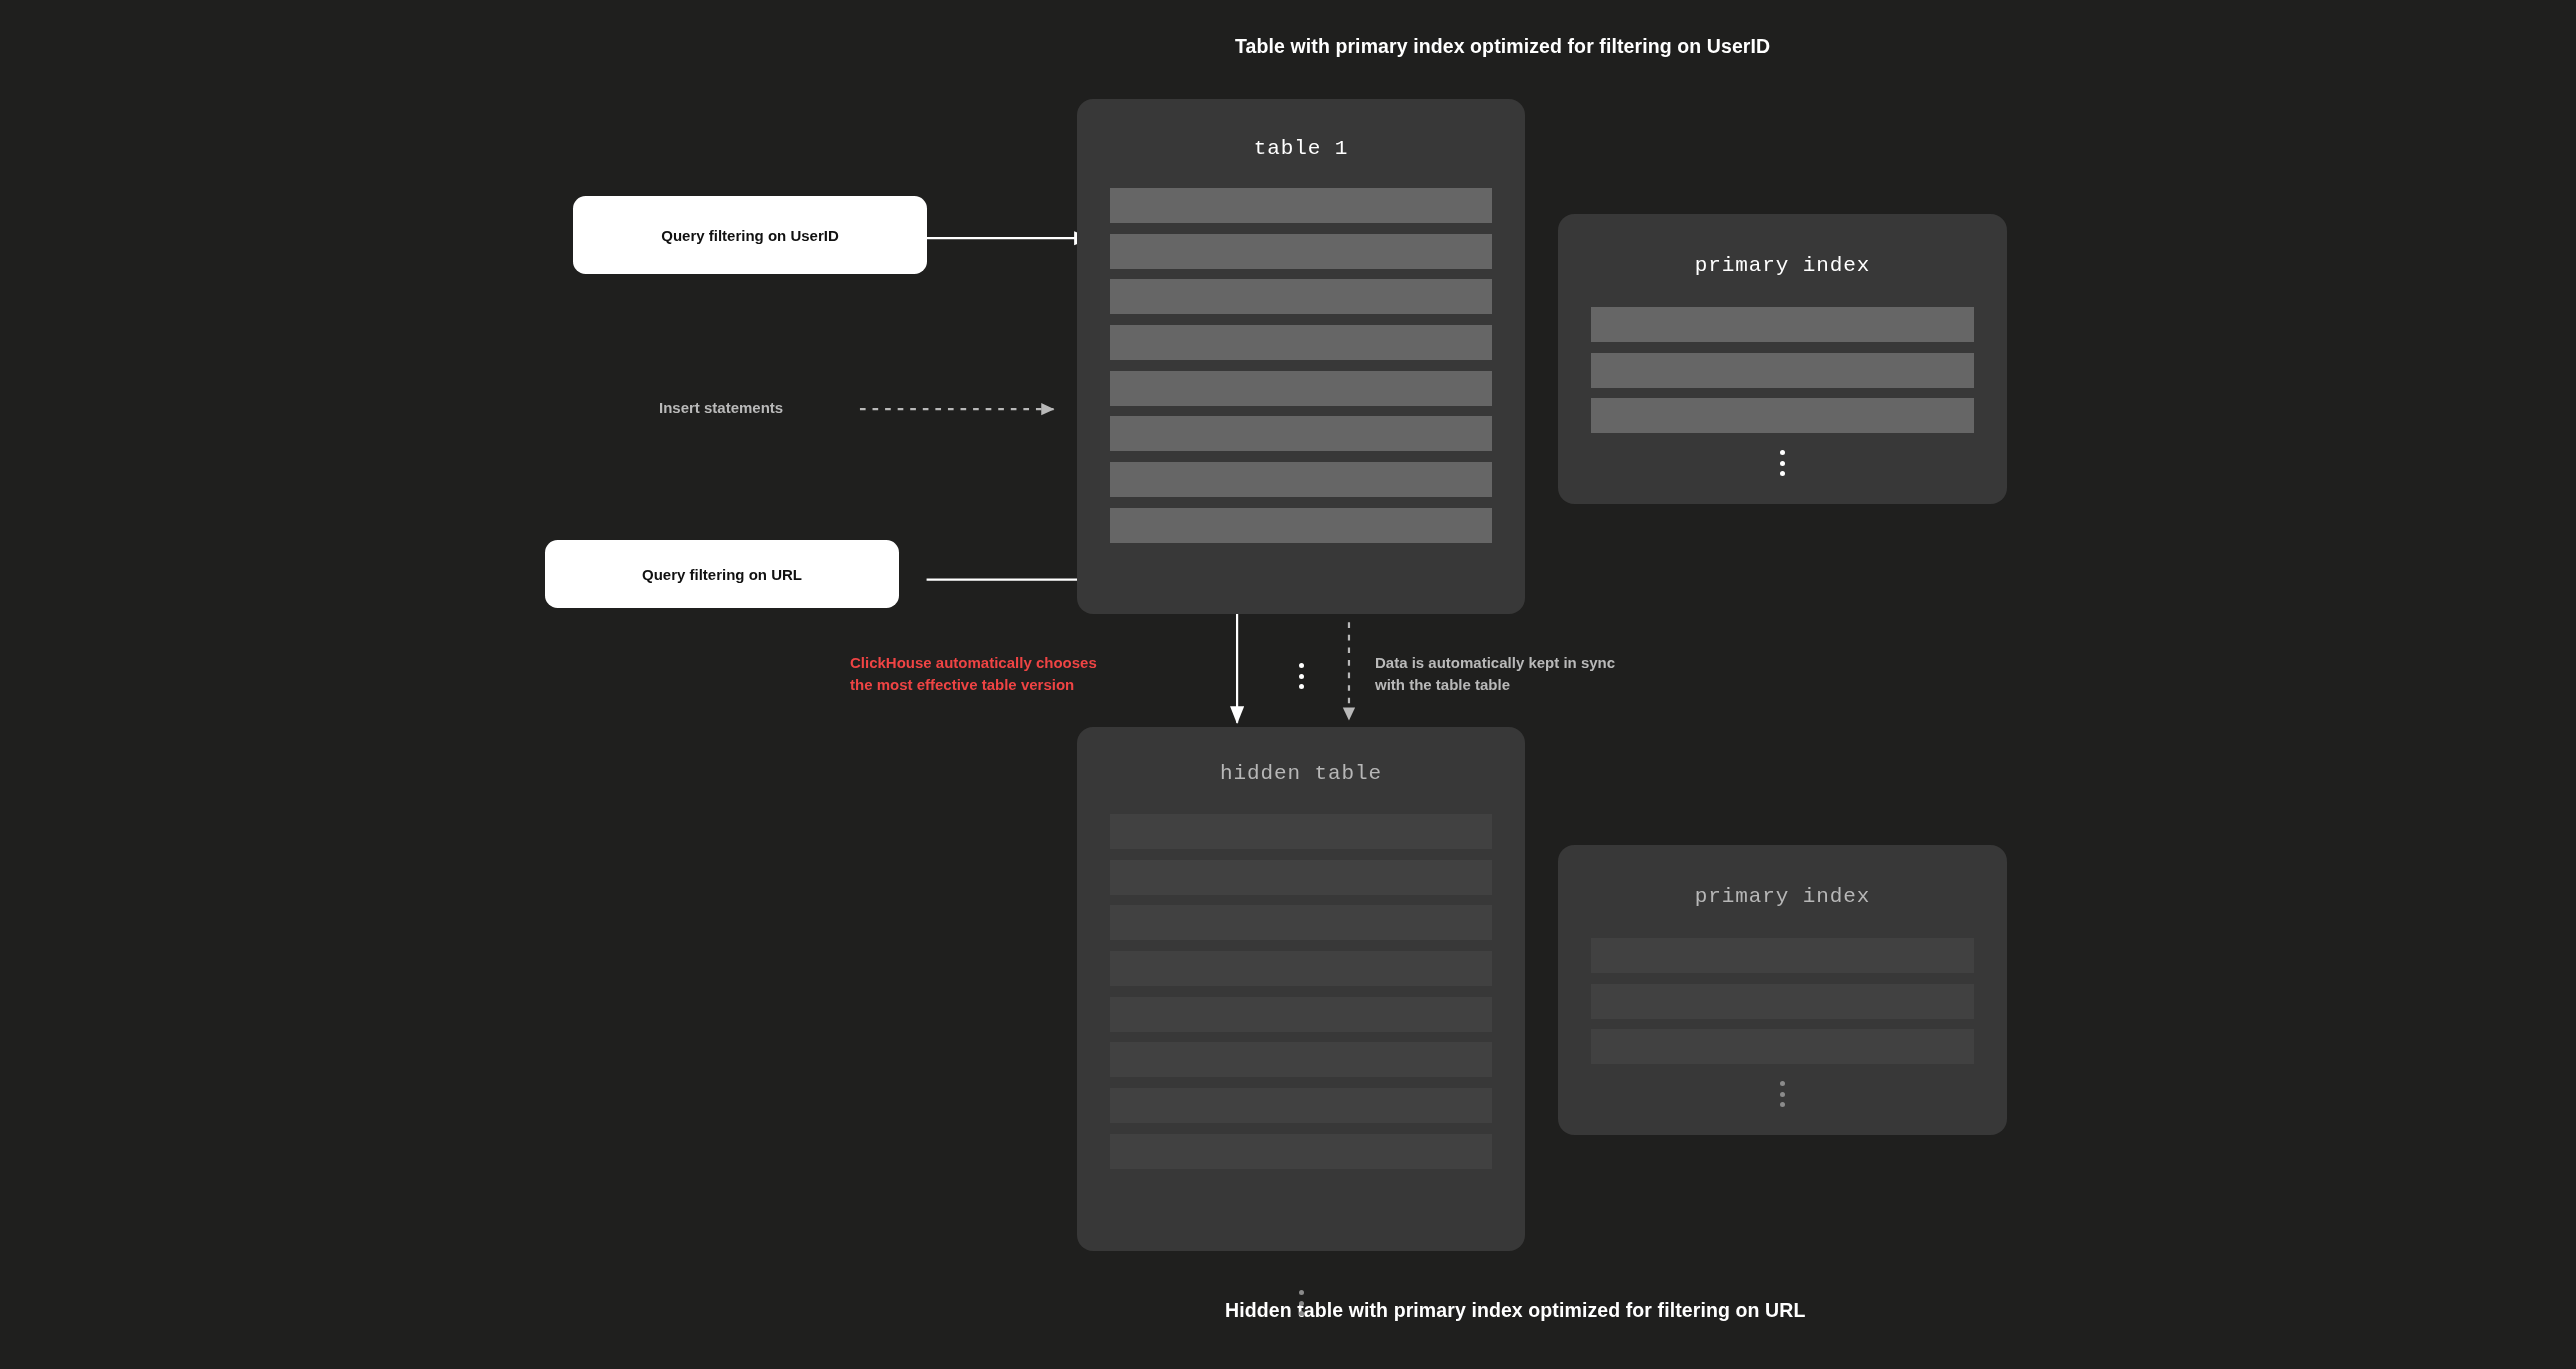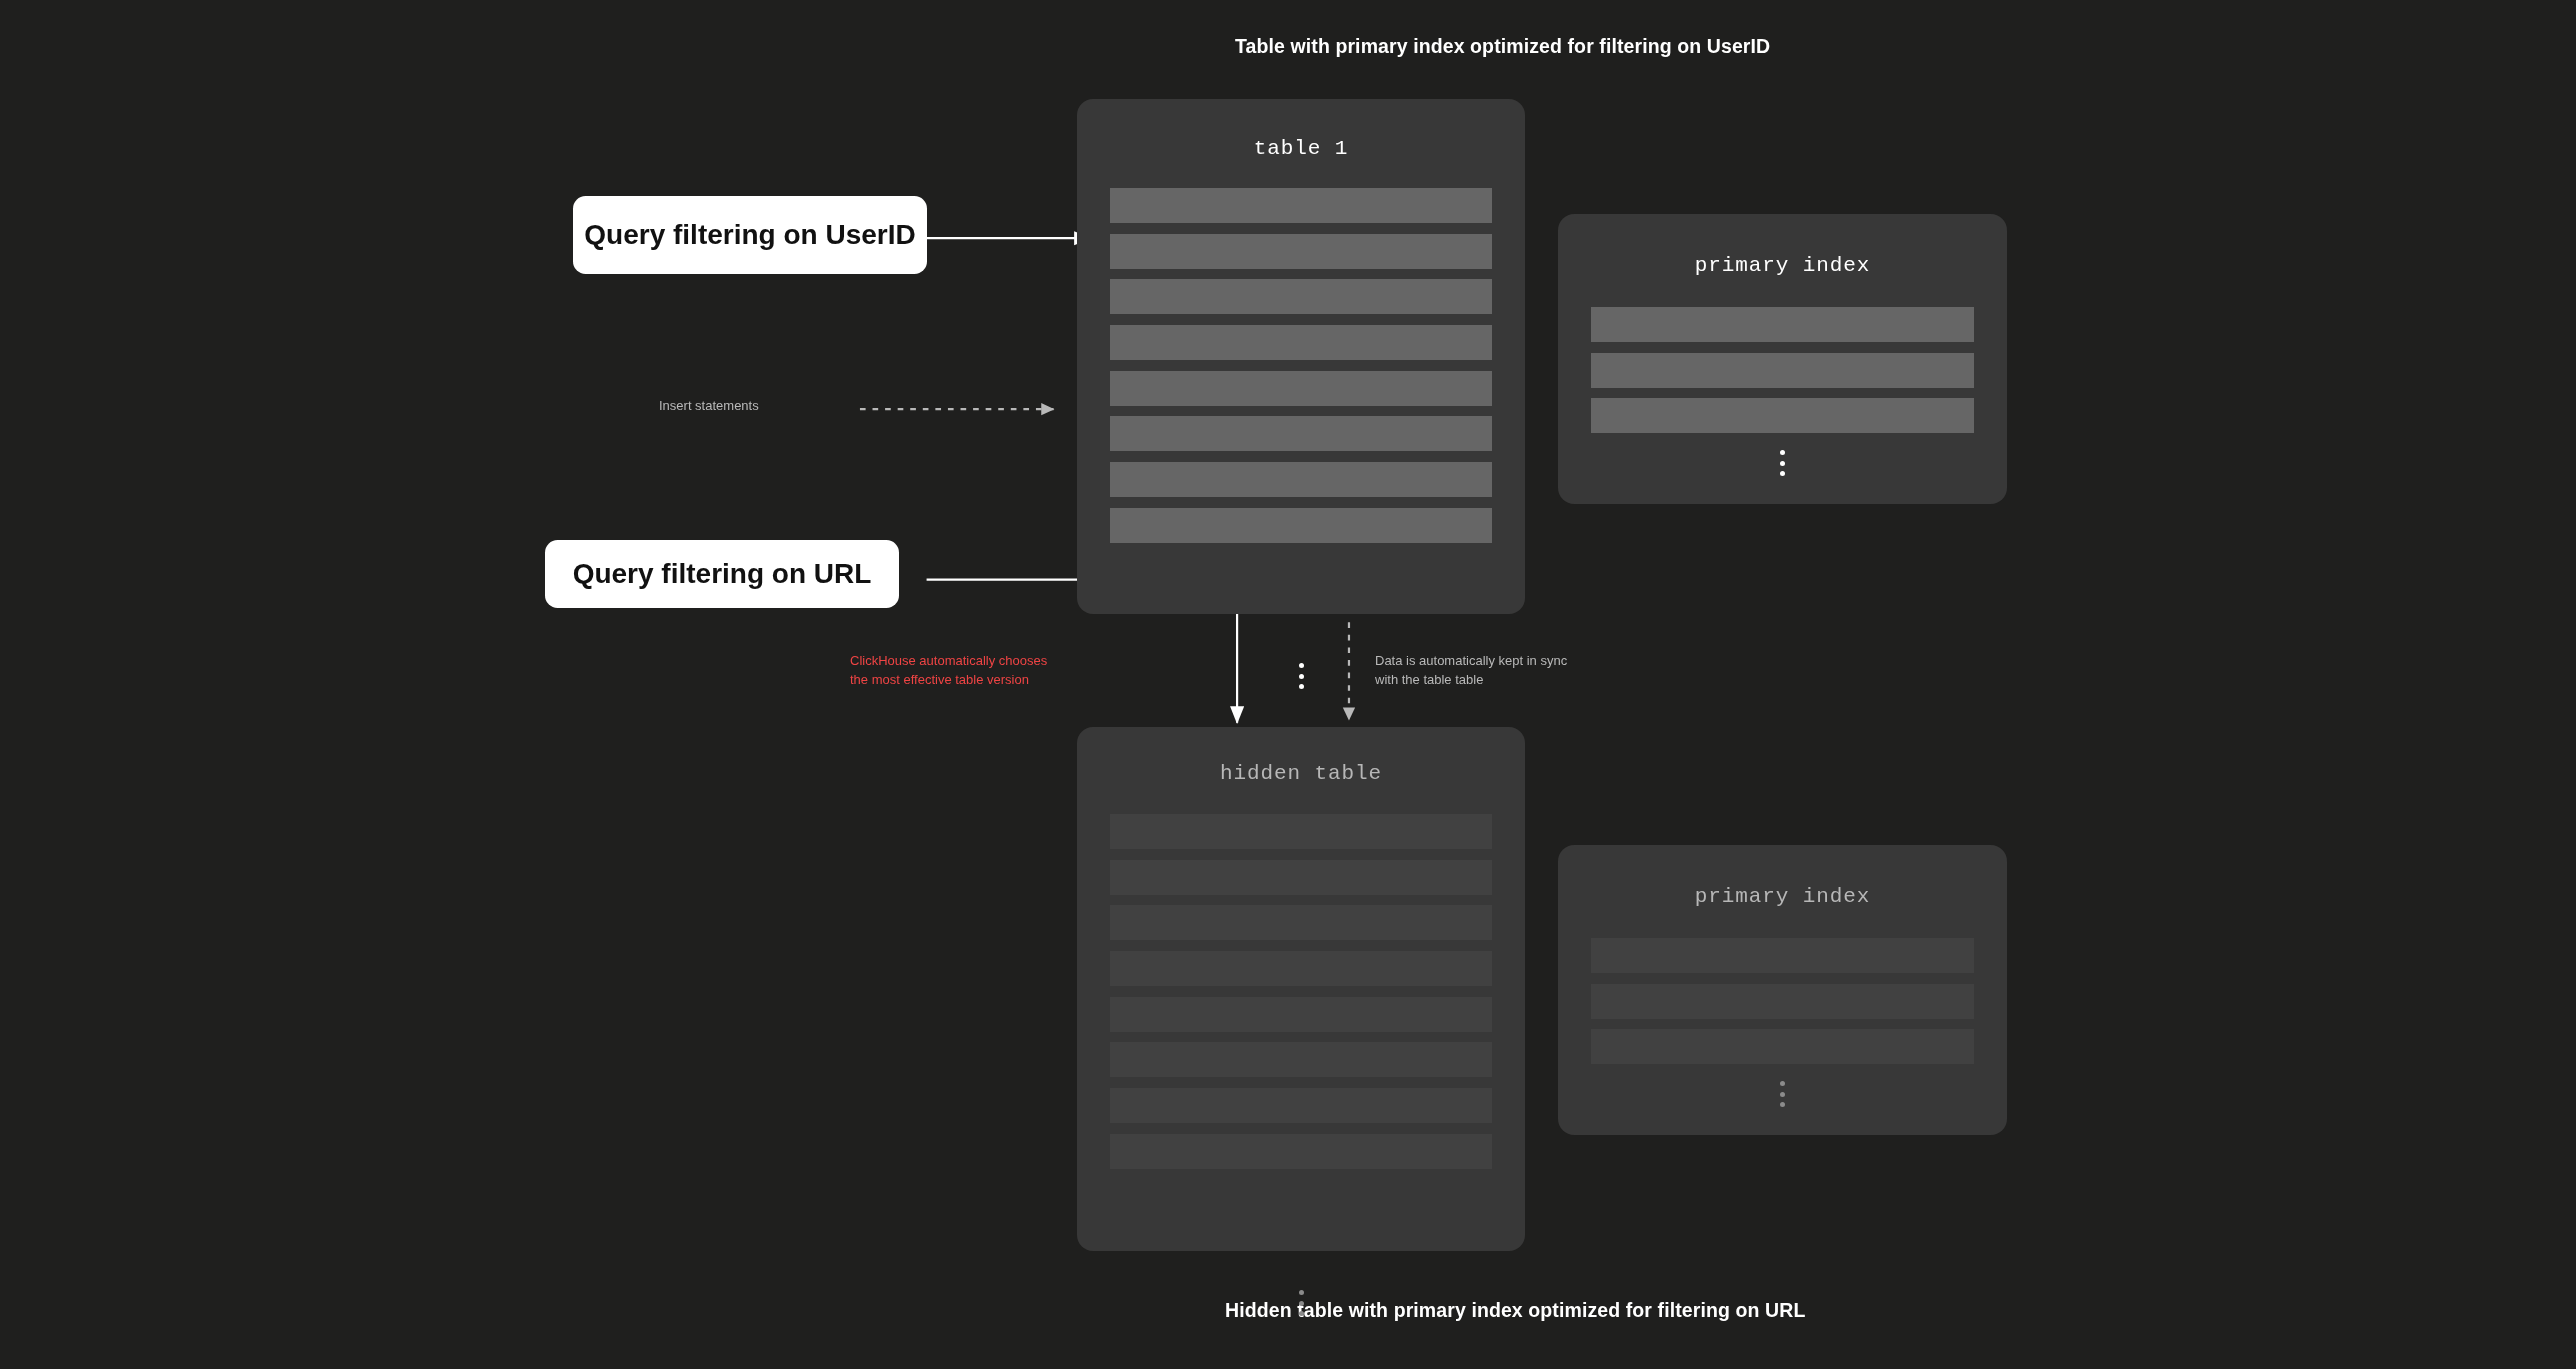--- a/index.html
+++ b/index.html
@@ -86,34 +86,34 @@
   .index-card .rows { top: 93px; left: 33px; right: 33px; }
   .index-card .vdots { top: 236px; }
 
   
   .bubble {
     position: absolute;
     background: #ffffff;
     color: #111111;
     border-radius: 12.6px;
     font-weight: bold;
-    font-size: 28px;
+    font-size: 15px;
     display: flex;
     align-items: center;
     justify-content: center;
     white-space: nowrap;
   }
   #query-userid { left: 573px; top: 196px;  width: 354px; height: 78px; }
   #query-url    { left: 545px; top: 540px;  width: 354px; height: 68px; text-align: center; }
 
   
   .annot {
     position: absolute;
-    font-weight: normal;
-    font-size: 13px;
+    font-weight: bold;
+    font-size: 15px;
     line-height: 1.45;
     white-space: nowrap;
   }
   #label-insert  { left: 659px; top: 397px; color: #b9b9b9; }
   #label-choose  { left: 850px; top: 652px; color: #ef4444; }
   #label-sync    { left: 1375px; top: 652px; color: #b9b9b9; }
 
   
   #connectors {
     position: absolute;

